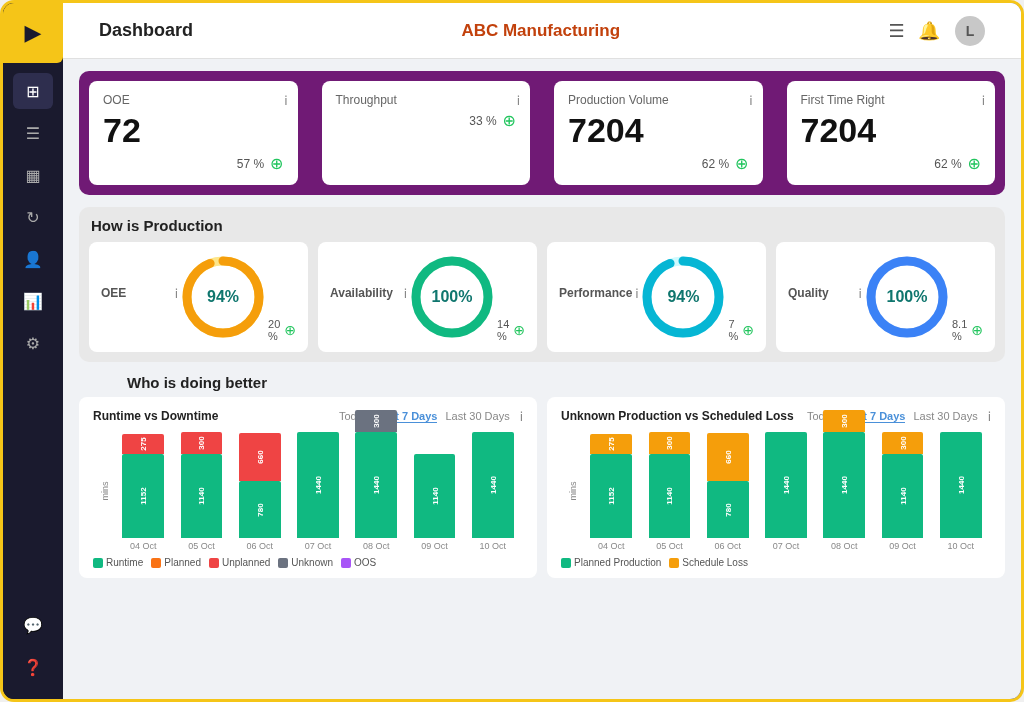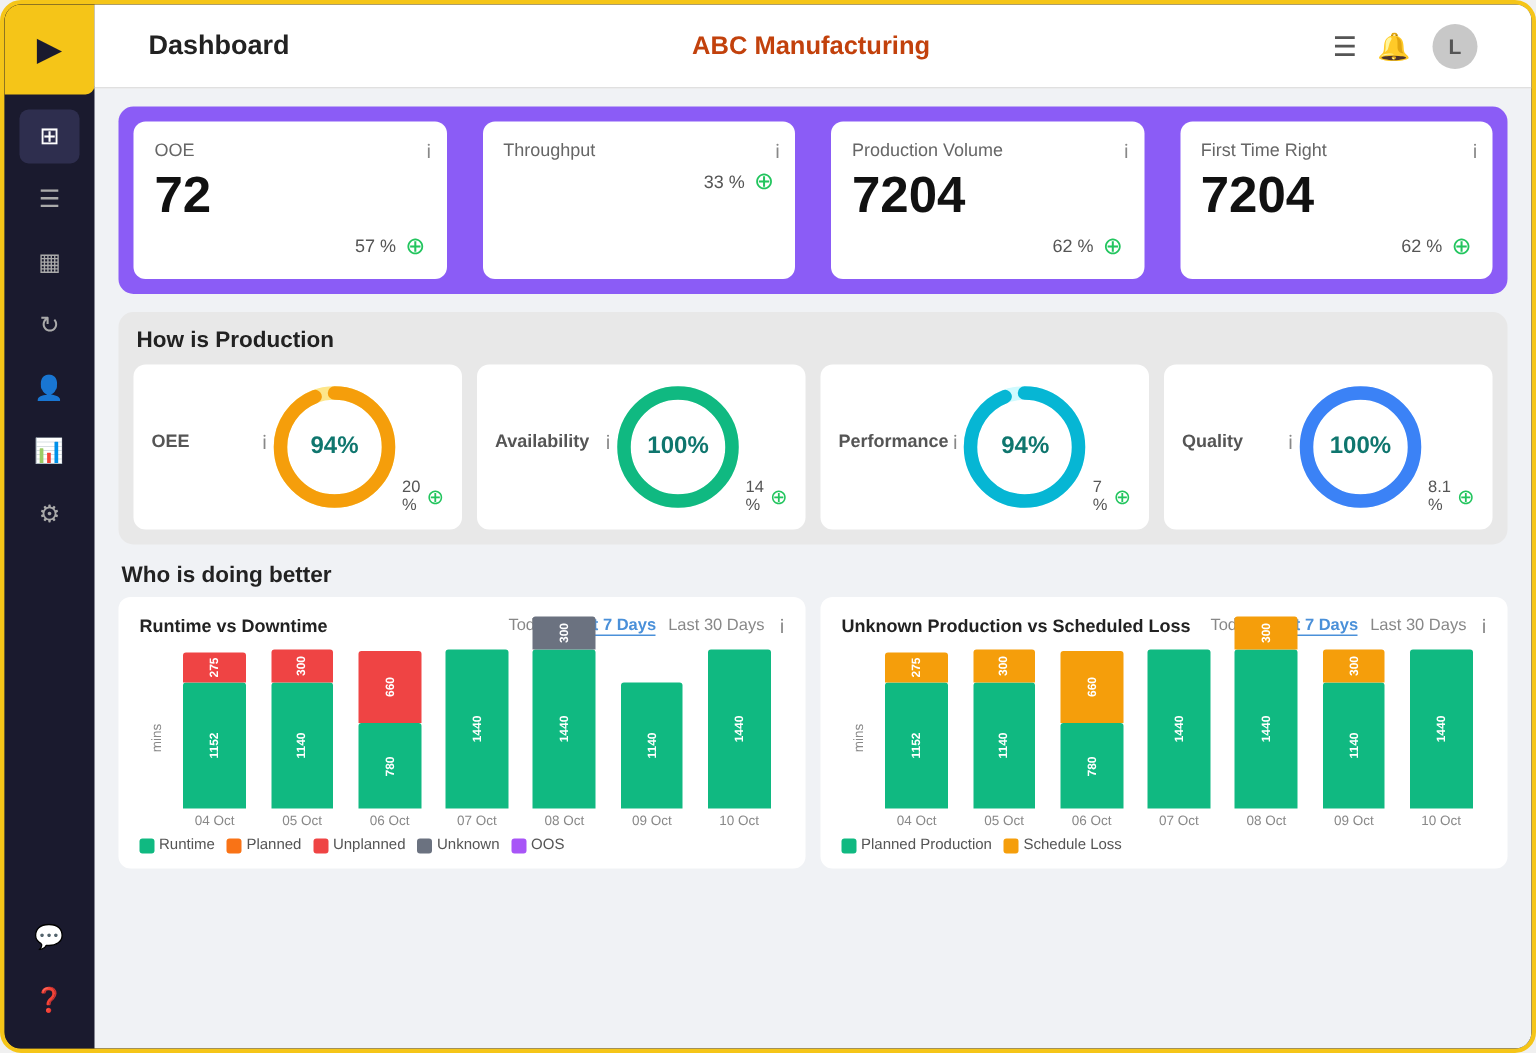--- a/index.html
+++ b/index.html
@@ -94,21 +94,21 @@
       overflow-y: auto;
       display: flex;
       flex-direction: column;
       gap: 12px;
     }
 
     
     .kpi-row {
       display: flex;
       gap: 24px;
-      background: #8b5cf6;
+      background: #701a75;
       border-radius: 10px;
       padding: 10px;
     }
     .kpi-card {
       flex: 1;
       background: #fff;
       border-radius: 8px;
       padding: 12px 14px;
       position: relative;
     }
@@ -173,21 +173,21 @@
     .chart-header { display: flex; justify-content: space-between; align-items: center; margin-bottom: 6px; }
     .chart-title { font-size: 12px; font-weight: 700; color: #222; }
     .chart-info { color: #888; font-size: 13px; cursor: pointer; }
     .chart-filters { display: flex; gap: 8px; font-size: 11px; align-items: center; }
     .filter-btn { color: #888; cursor: pointer; }
     .filter-btn.active { color: #4a90d9; font-weight: 700; border-bottom: 1px solid #4a90d9; }
     .chart-legend { display: flex; gap: 8px; flex-wrap: wrap; margin-top: 6px; }
     .legend-item { display: flex; align-items: center; gap: 3px; font-size: 10px; color: #555; }
     .legend-dot { width: 10px; height: 10px; border-radius: 2px; flex-shrink: 0; }
 
-    .who-title-row { margin-bottom: 6px; }
+    .who-title-row { margin-bottom: 6px; margin-left: 46px; }
   </style>
 </head>
 <body>
 
 <div class="app-wrapper">
 
   <div class="sidebar">
     <div class="sidebar-logo">
       <span>▶</span>
     </div>

